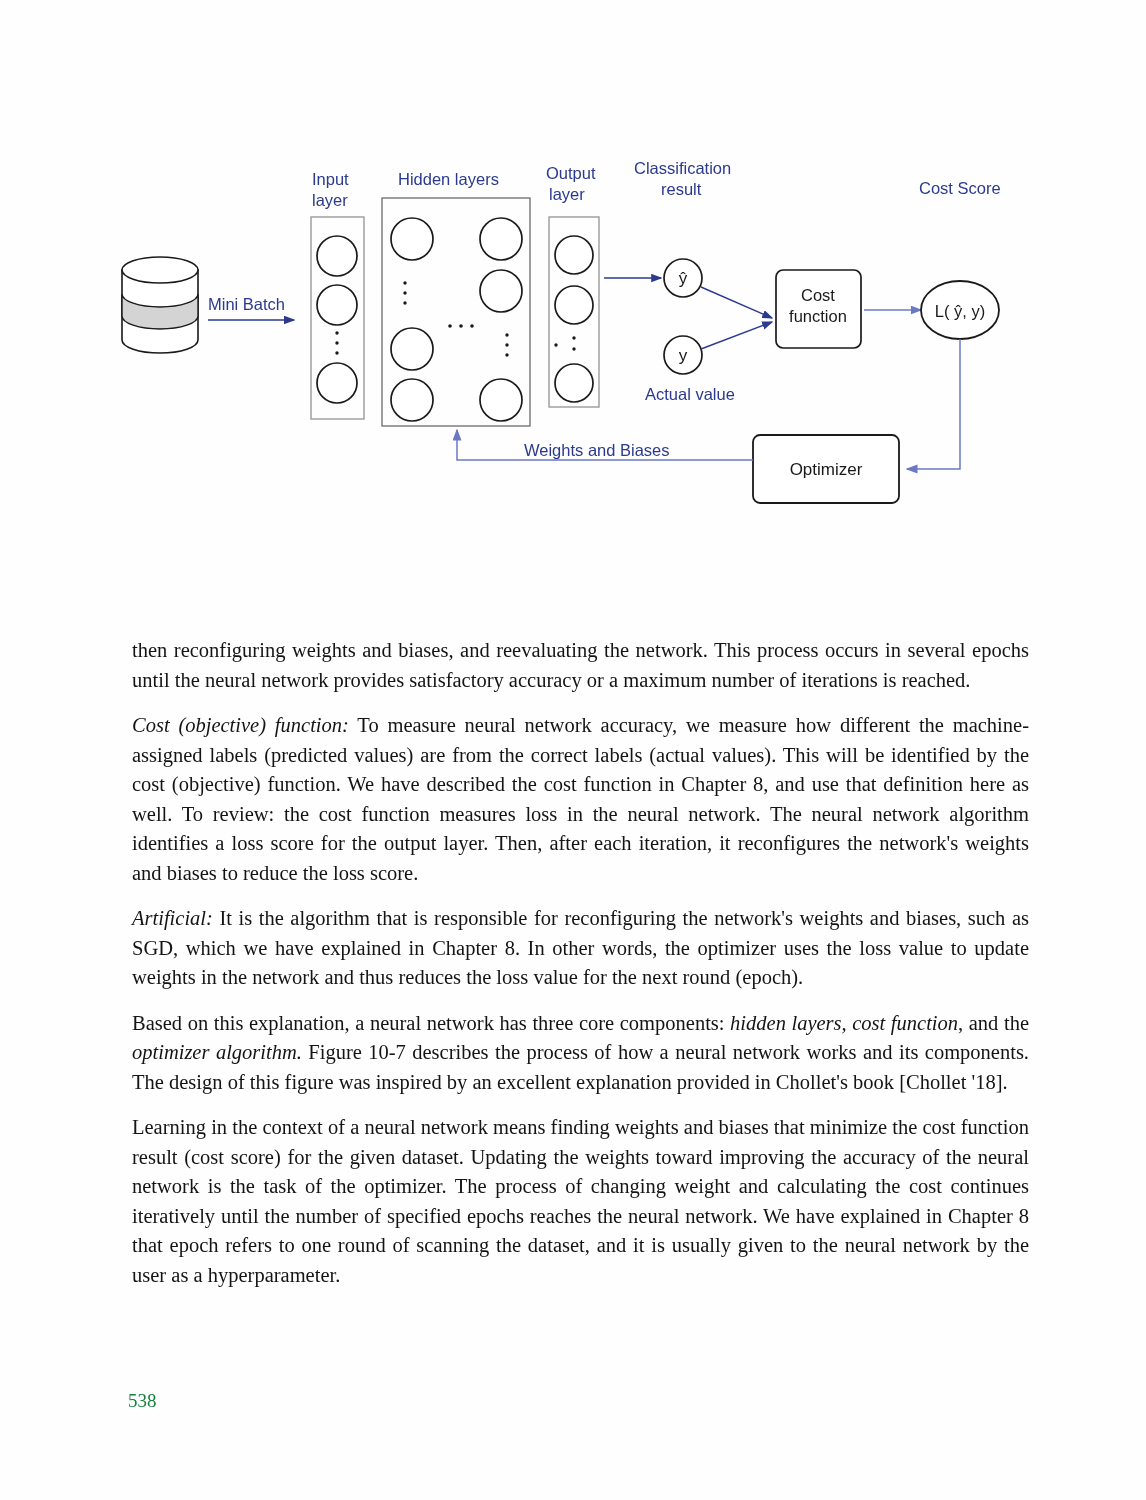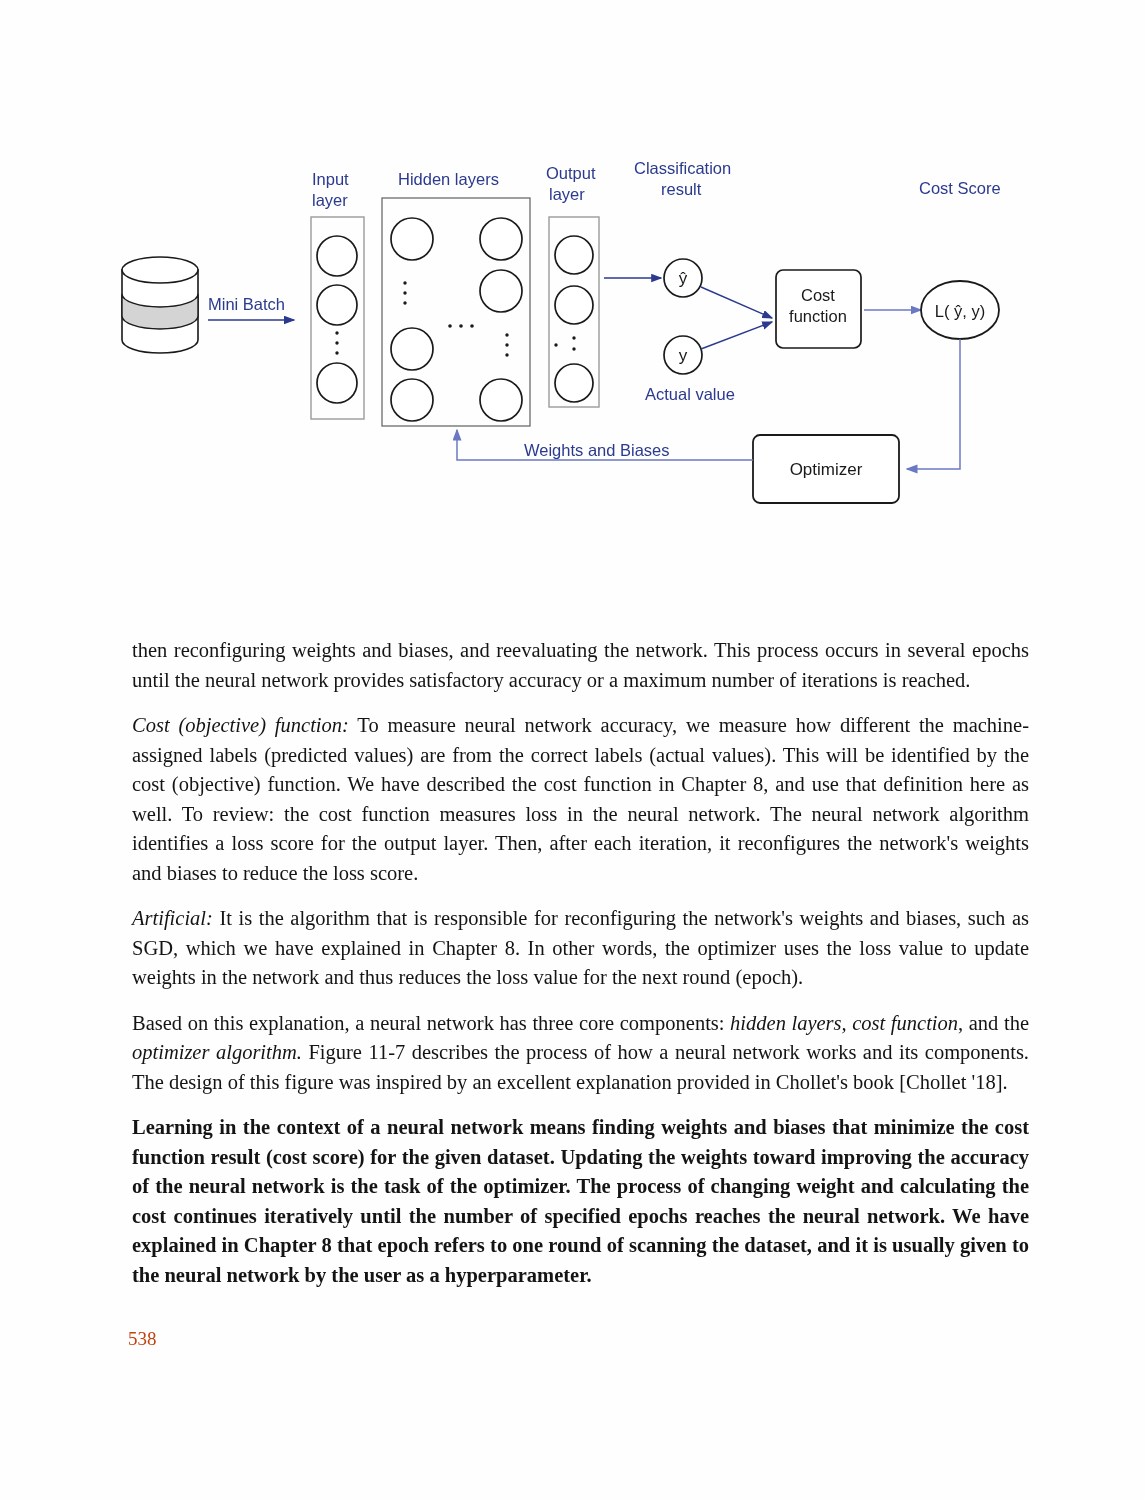--- a/index.html
+++ b/index.html
@@ -54,30 +54,30 @@
   }
   .para {
     text-align: justify;
     font-size: 20.5px;
     line-height: 29.5px;
     margin: 0 0 16px 0;
     color: #141414;
     font-family: "Liberation Serif", serif;
     hyphens: none;
   }
-  .para:last-child { margin-bottom: 0; font-weight: bold; }
+  .para:last-child { margin-bottom: 0; }
   .para i, .para em { font-style: italic; }
 
   .folio {
     position: absolute;
     left: 128px;
-    top: 1328px;
+    top: 1390px;
     font-size: 19px;
     font-family: "Liberation Serif", serif;
-    color: #c2410c;
+    color: #15803d;
   }
 
   
 </style>
 </head>
 <body>
 
 <div class="page">
 
   <div class="figure-area">
@@ -212,21 +212,21 @@
 
 
   <div class="body-col">
 
     <p class="para">then reconfiguring weights and biases, and reevaluating the network. This process occurs in several epochs until the neural network provides satisfactory accuracy or a maximum number of iterations is reached.</p>
 
     <p class="para"><i>Cost (objective) function:</i><span> To measure neural network accuracy, we measure how different the machine-assigned labels (predicted values) are from the correct labels (actual values). This will be identified by the cost (objective) function. We have described the cost function in Chapter 8, and use that definition here as well. To review: the cost function measures loss in the neural network. The neural network algorithm identifies a loss score for the output layer. Then, after each iteration, it reconfigures the network's weights and biases to reduce the loss score.</span></p>
 
     <p class="para"><i>Artificial:</i><span>  It is the algorithm that is responsible for reconfiguring the network's weights and biases, such as SGD, which we have explained in Chapter 8. In other words, the optimizer uses the loss value to update weights in the network and thus reduces the loss value for the next round (epoch).</span></p>
 
-    <p class="para"><span>Based on this explanation, a neural network has three core components: </span><i>hidden layers, cost function</i><span>, and the </span><i>optimizer algorithm.</i><span>  Figure 11-7 describes the process of how a neural network works and its components. The design of this figure was inspired by an excellent explanation provided in Chollet's book [Chollet '18].</span></p>
+    <p class="para"><span>Based on this explanation, a neural network has three core components: </span><i>hidden layers, cost function</i><span>, and the </span><i>optimizer algorithm.</i><span>  Figure 10-7 describes the process of how a neural network works and its components. The design of this figure was inspired by an excellent explanation provided in Chollet's book [Chollet '18].</span></p>
 
     <p class="para">Learning in the context of a neural network means finding weights and biases that minimize the cost function result (cost score) for the given dataset. Updating the weights toward improving the accuracy of the neural network is the task of the optimizer. The process of changing weight and calculating the cost continues iteratively until the number of specified epochs reaches the neural network. We have explained in Chapter 8 that epoch refers to one round of scanning the dataset, and it is usually given to the neural network by the user as a hyperparameter.</p>
 
   </div>
 
   <div class="folio">538</div>
 
 </div>
 
 </body></html>

